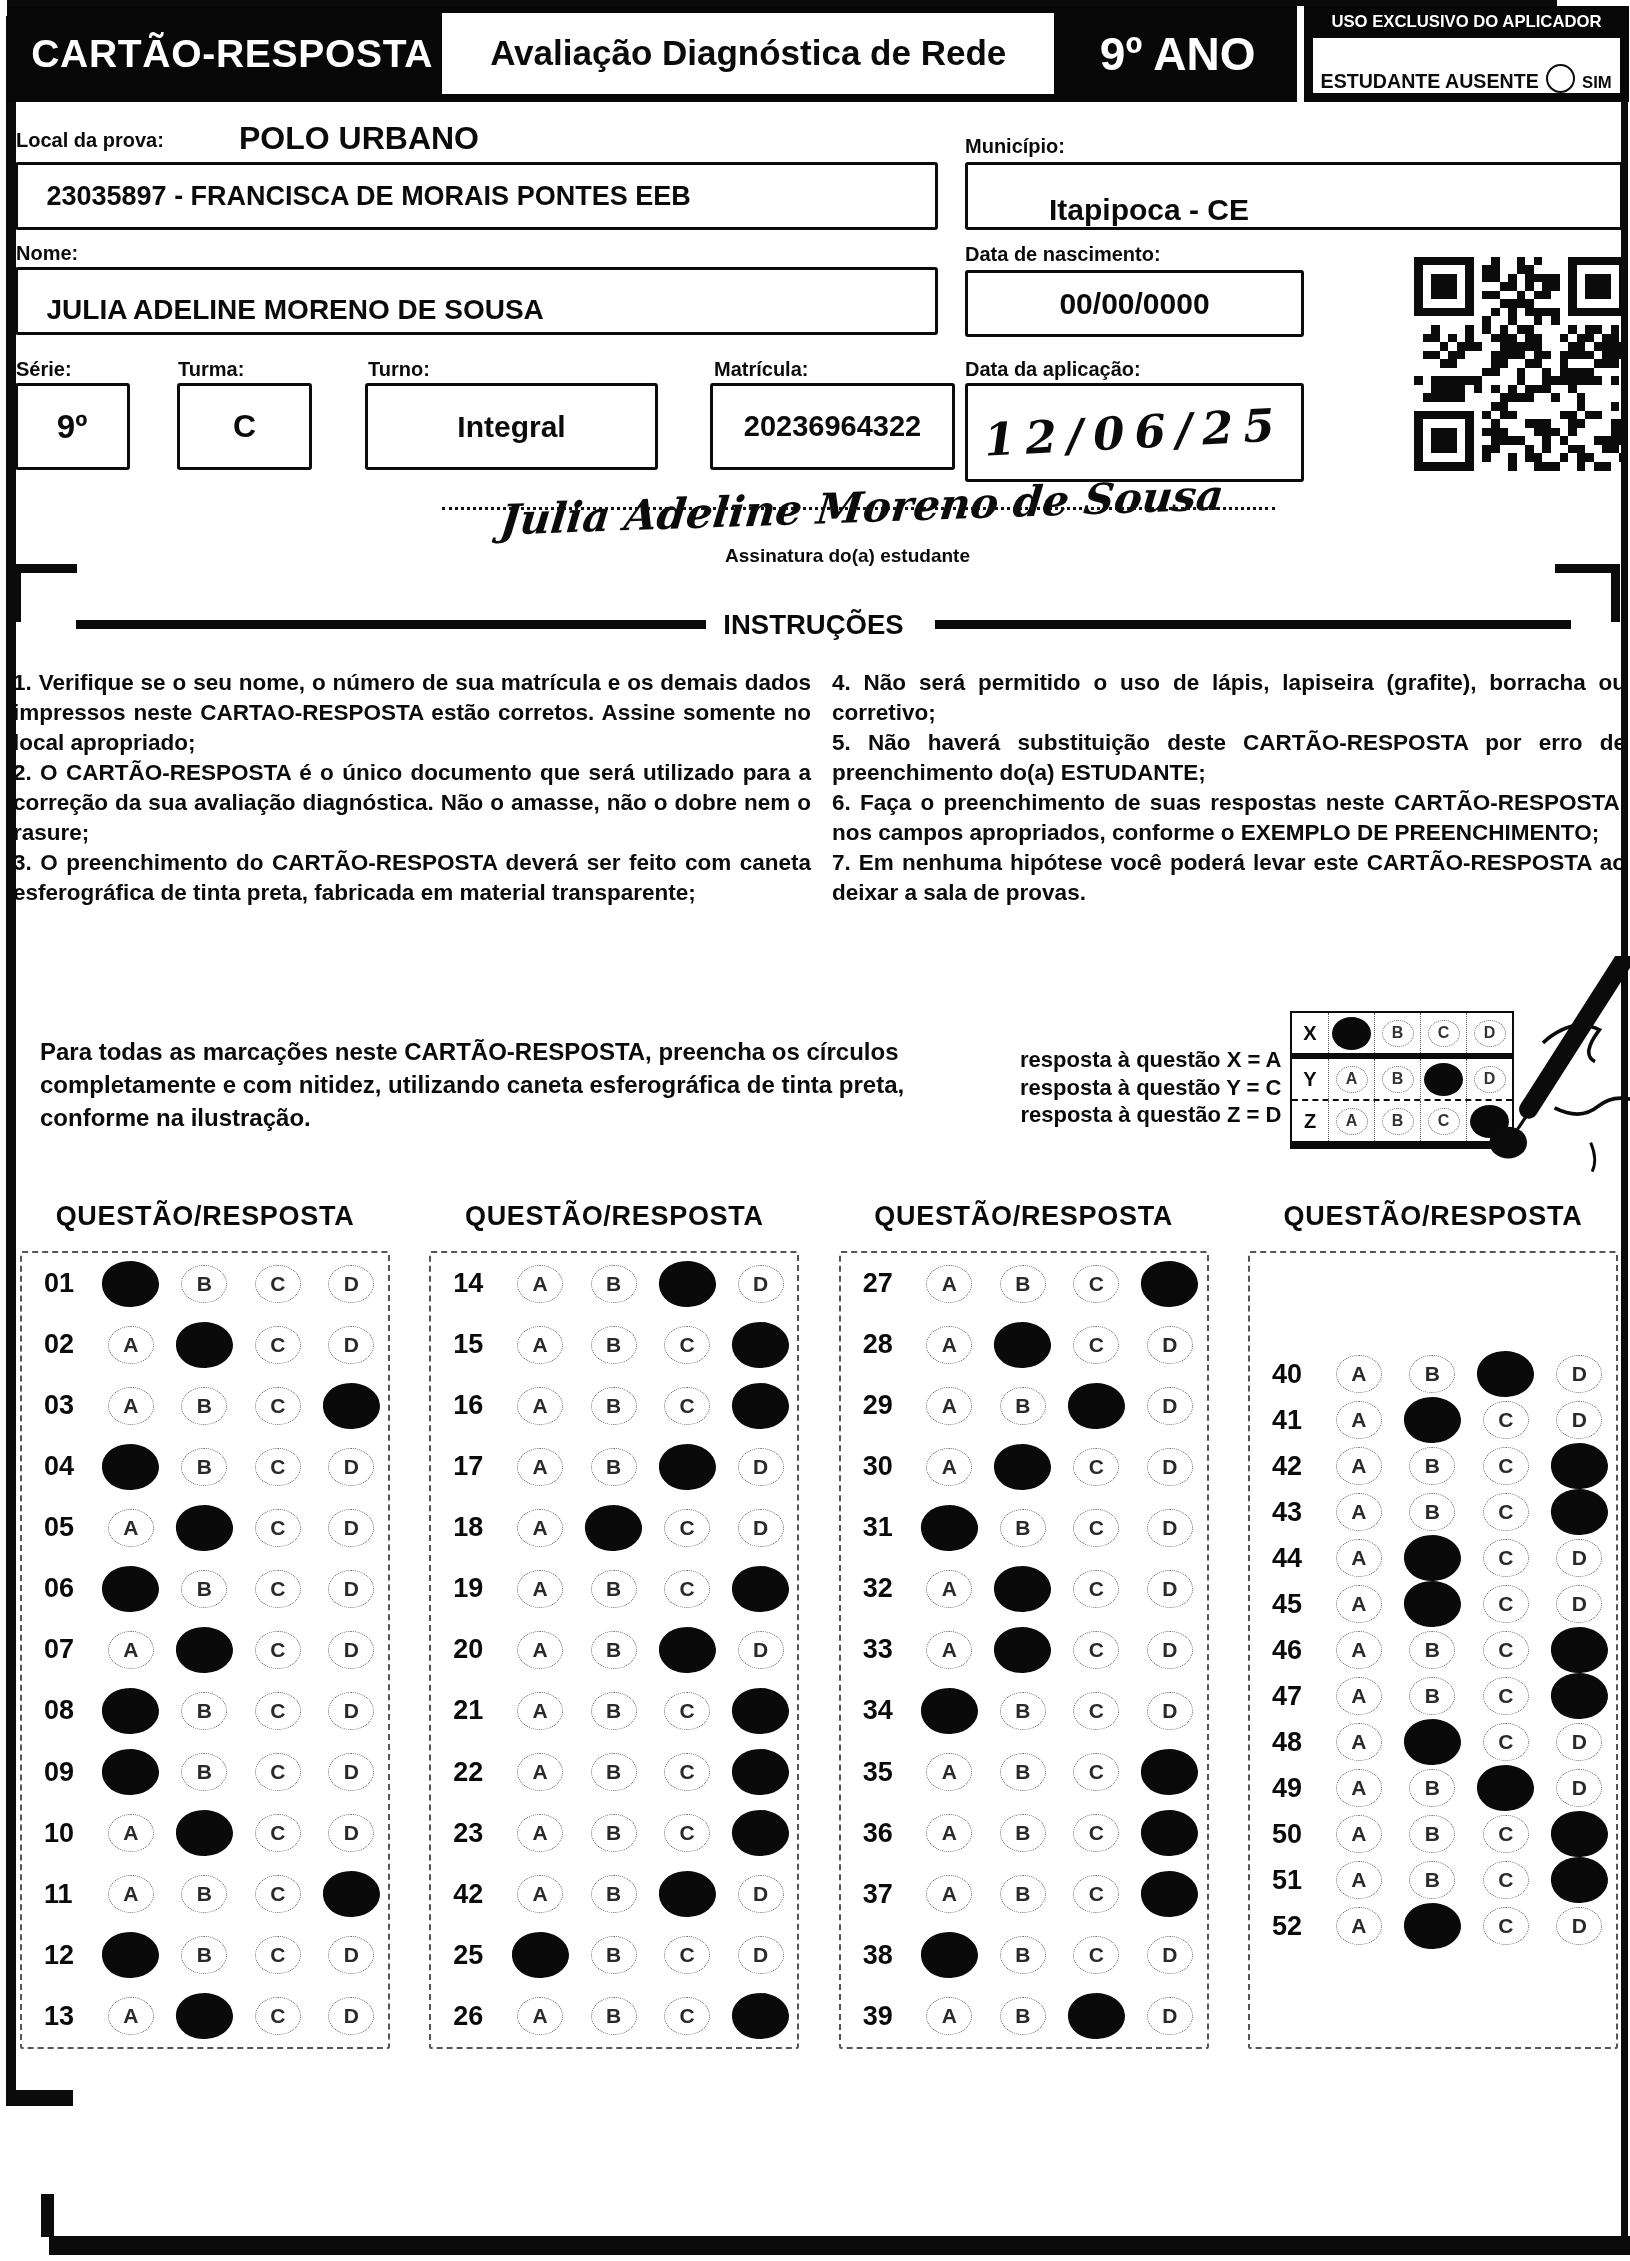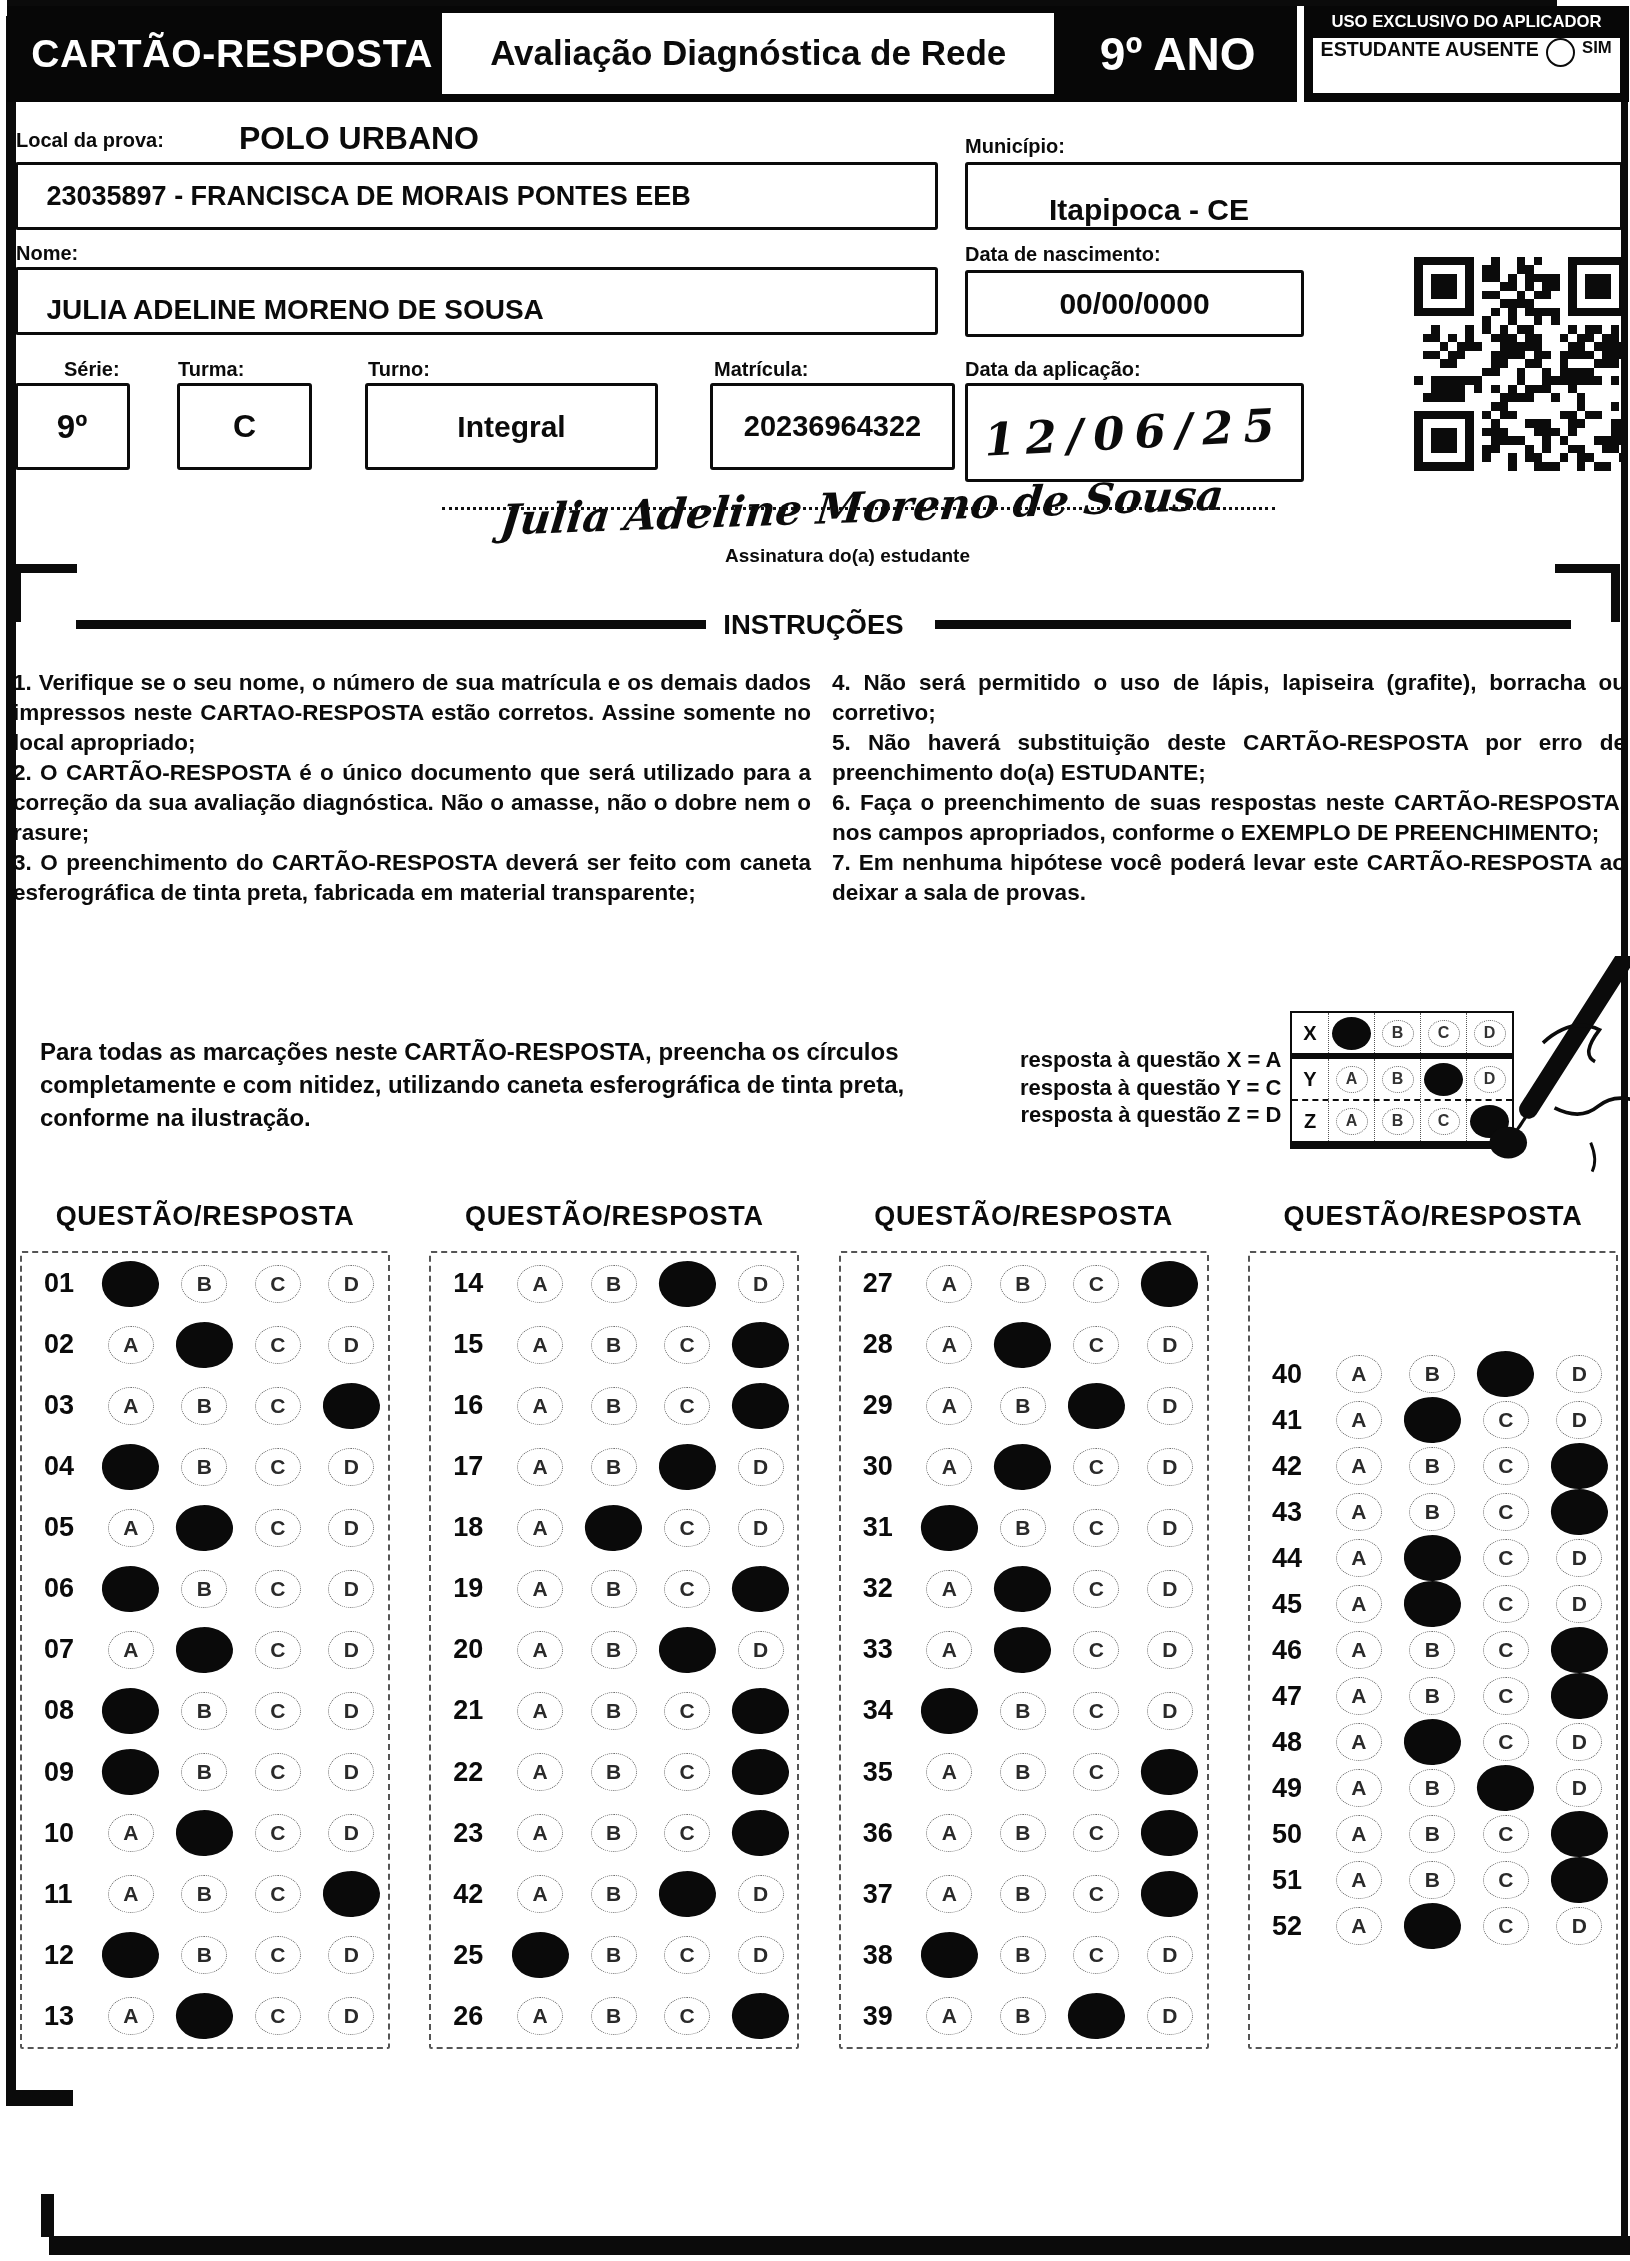--- a/index.html
+++ b/index.html
@@ -13,21 +13,21 @@
   
   #hdr-strip{left:7.2px;top:5.8px;width:1290px;height:96px;background:#070707;}
   #hdr-title{left:22px;top:0;width:406px;height:96px;display:flex;align-items:center;justify-content:center;
              color:#fff;font-size:39px;font-weight:700;letter-spacing:0.7px;}
   #hdr-subbox{left:435px;top:7.2px;width:612px;height:81px;background:#fff;display:flex;align-items:center;justify-content:center;}
   #hdr-sub{font-size:35px;font-weight:700;}
   #hdr-grade{left:1051px;top:0;width:239px;height:96px;display:flex;align-items:center;justify-content:center;
              color:#fff;font-size:46px;font-weight:700;}
   #aplicador{left:1304px;top:5.8px;width:325px;height:96px;background:#070707;}
   #aplicador-title{left:0;top:5.8px;width:325px;text-align:center;color:#fff;font-size:16.7px;font-weight:700;}
-  #aplicador-inner{left:8.7px;top:32px;width:307px;height:55px;background:#fff;display:flex;align-items:flex-start;justify-content:center;gap:7.2px;}
+  #aplicador-inner{left:8.7px;top:32px;width:307px;height:55px;background:#fff;display:flex;align-items:flex-end;justify-content:center;gap:7.2px;}
   #absent-lbl{font-size:19.6px;font-weight:700;}
   #absent-circle{width:25px;height:25px;border:2.2px solid #0b0b0b;border-radius:50%;}
   #absent-opt{font-size:16.7px;font-weight:700;}
   
   .hand{font-family:"DejaVu Serif",serif;font-style:italic;font-weight:700;}
   
   .instr-col{font-size:22.5px;line-height:30px;font-weight:700;text-align:justify;}
   .instr-col p{margin:0;}
   
   .bubble{width:46px;height:38px;border:1.4px dotted #666;border-radius:50%;
@@ -315,21 +315,21 @@
         <rect x="11.6" y="11.6" width="58" height="58" fill="#fff"></rect>
         <rect x="23.2" y="23.2" width="34.8" height="34.8" fill="#0b0b0b"></rect>
         <rect x="208.79999999999998" y="0" width="81.2" height="81.2" fill="#0b0b0b"></rect>
         <rect x="220.39999999999998" y="11.6" width="58" height="58" fill="#fff"></rect>
         <rect x="231.99999999999997" y="23.2" width="34.8" height="34.8" fill="#0b0b0b"></rect>
         <rect x="0" y="208.79999999999998" width="81.2" height="81.2" fill="#0b0b0b"></rect>
         <rect x="11.6" y="220.39999999999998" width="58" height="58" fill="#fff"></rect>
         <rect x="23.2" y="231.99999999999997" width="34.8" height="34.8" fill="#0b0b0b"></rect>
       </svg></div>
 
-  <div class="abs lbl" style="left:16px;top:358px;padding-left:48px;">Série:</div>
+  <div class="abs lbl" style="left:16px;top:358px;">Série:</div>
   <div class="abs valbox" style="left:14.5px;top:383px;width:109px;height:81px;display:flex;align-items:center;justify-content:center;">
     <span class="boxtext" style="font-size:33px;">9º</span>
   </div>
 
   <div class="abs lbl" style="left:178px;top:358px;">Turma:</div>
   <div class="abs valbox" style="left:177px;top:383px;width:129px;height:81px;display:flex;align-items:center;justify-content:center;">
     <span class="boxtext" style="font-size:32px;">C</span>
   </div>
 
   <div class="abs lbl" style="left:368px;top:358px;">Turno:</div>

